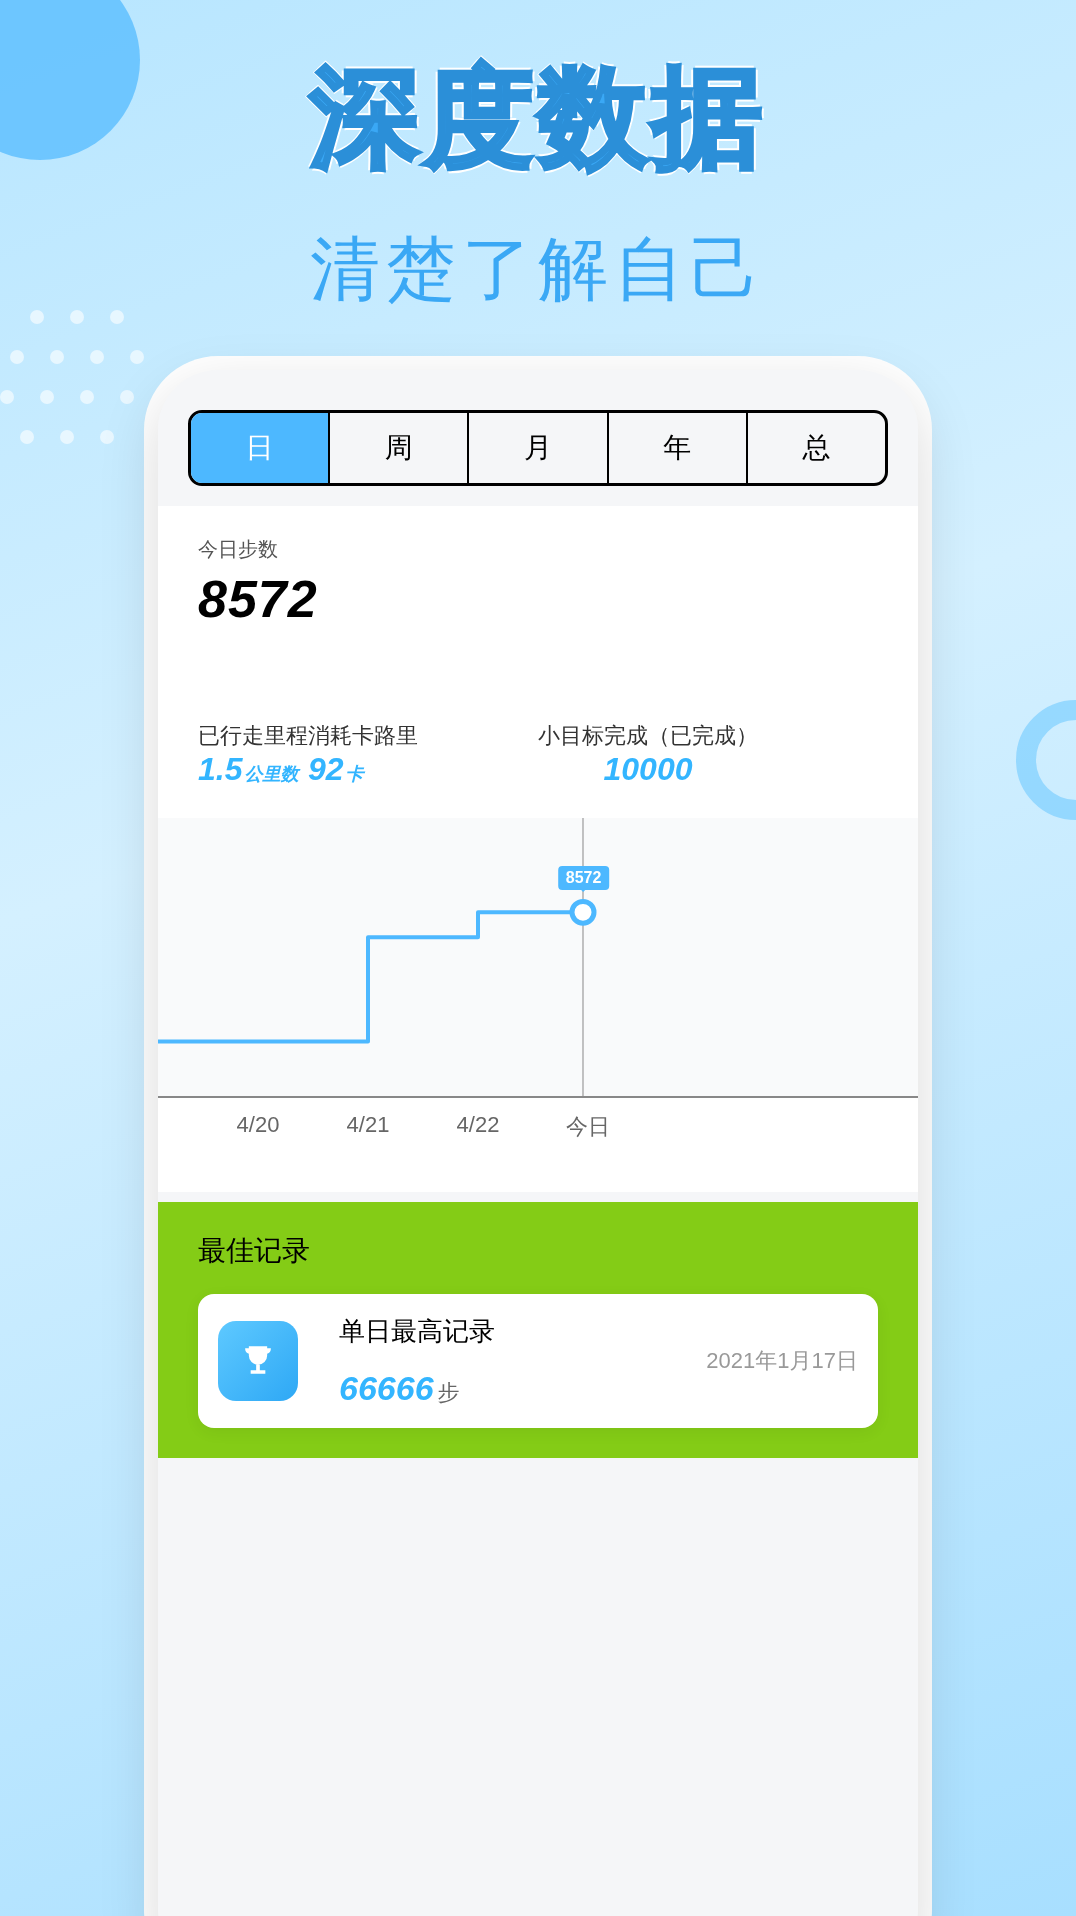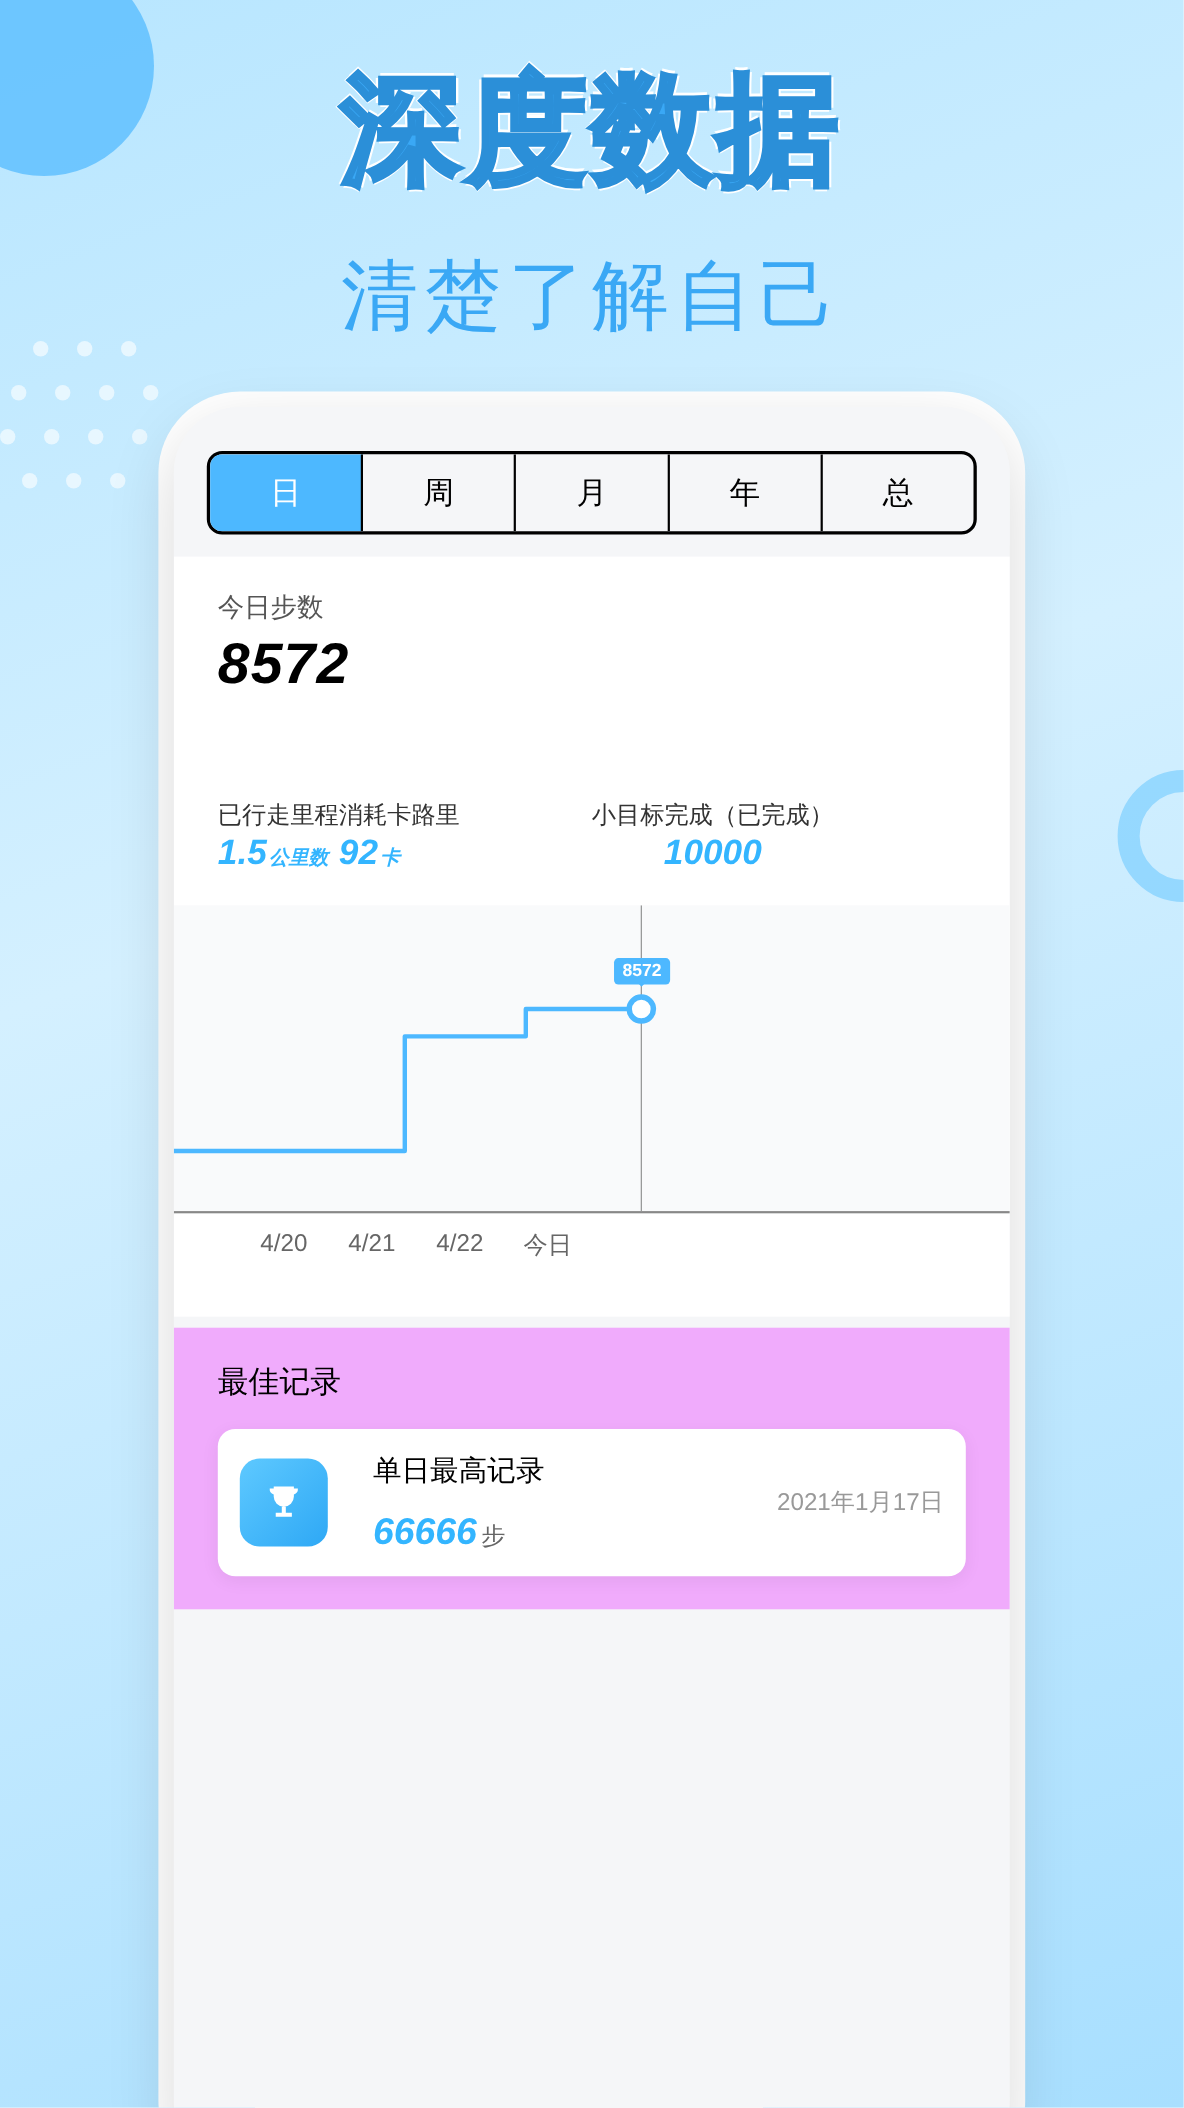--- a/index.html
+++ b/index.html
@@ -74,21 +74,21 @@
     font-size: 28px;
     font-weight: 500;
     color: #000;
     border-right: 2px solid #000;
     cursor: pointer;
   }
   .seg-item:last-child { border-right: none; }
   .seg-item.active { background: #4db8ff; color: #fff; }
 
   .content { padding: 30px 40px 10px; background: #fff; margin-top: 10px; }
-  .today-label { font-size: 24px; color: #555; }
+  .today-label { font-size: 20px; color: #555; }
   .today-steps { font-size: 52px; font-weight: 900; color: #000; font-style: italic; margin-top: 6px; letter-spacing: 1px; }
 
   .stats-row {
     display: flex;
     justify-content: space-between;
     margin-top: 92px;
     padding-bottom: 30px;
   }
   .stat { text-align: left; }
   .stat:nth-child(3){ text-align:center; flex:1.2;}
@@ -117,26 +117,27 @@
     padding: 3px 8px;
     border-radius: 4px;
   }
   .chart-badge::after{
     content:''; position:absolute; bottom:-6px; left:50%; transform:translateX(-50%);
     border:4px solid transparent; border-top-color:#4db8ff;
   }
   .x-axis {
     display: flex;
     padding: 14px 10px 40px;
+    gap: 30px;
     margin: 0 -40px 0 -20px;
     padding-left: 40px;
   }
   .x-tick { font-size: 22px; color: #666; width:80px; text-align:center;}
 
-  .records { padding: 30px 40px; background: #f0abfc; margin-top: 10px; }
+  .records { padding: 30px 40px; background: #84cc16; margin-top: 10px; }
   .records-title { font-size: 28px; font-weight: 500; color: #000; margin-bottom: 24px; }
   .record-card {
     display: flex;
     align-items: center;
     background: #fff;
     border-radius: 16px;
     padding: 20px;
     box-shadow: 0 4px 16px rgba(0,0,0,0.06);
     gap: 17px;
   }

